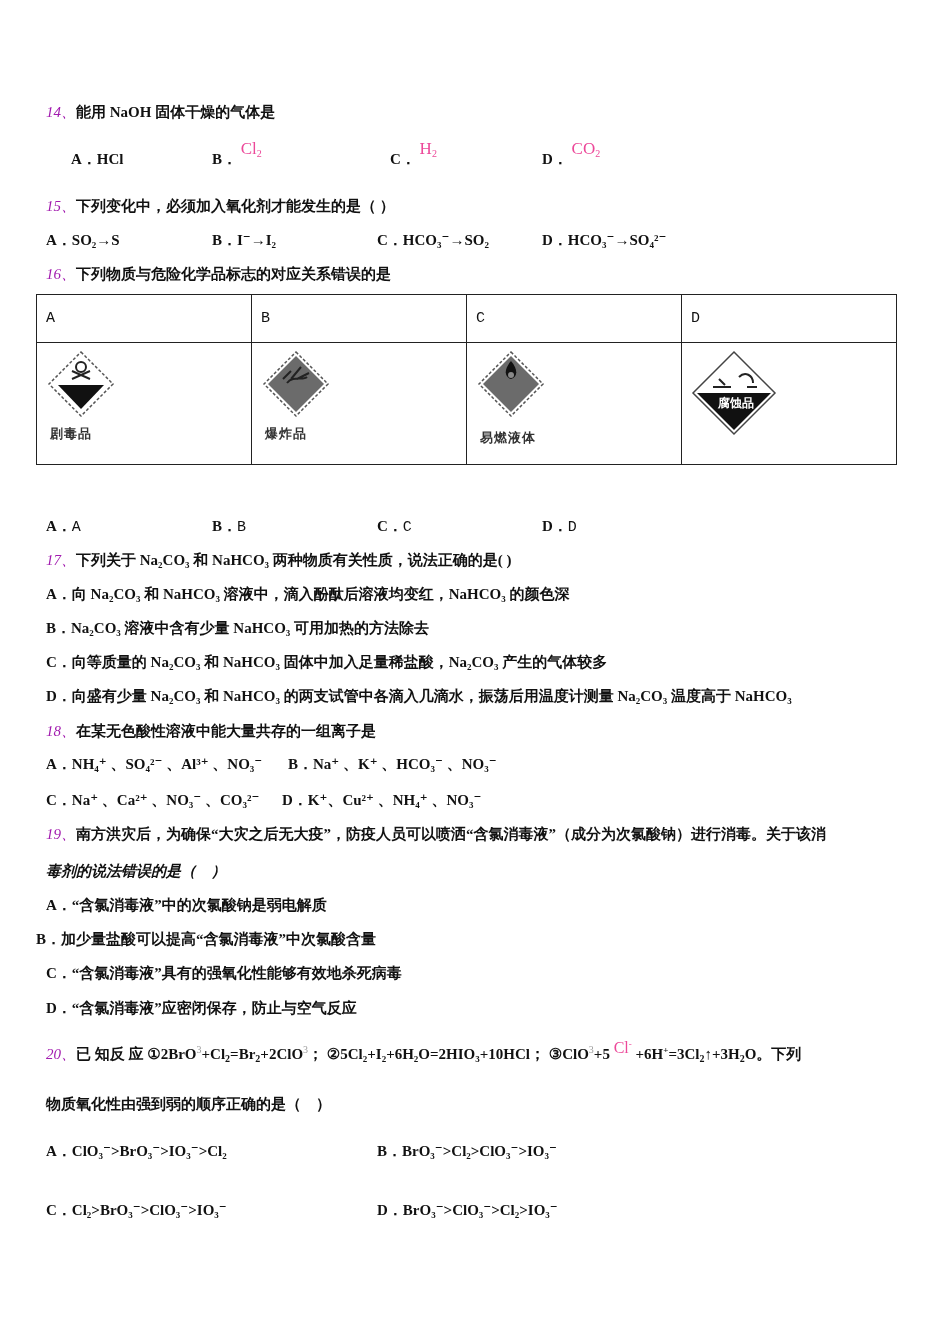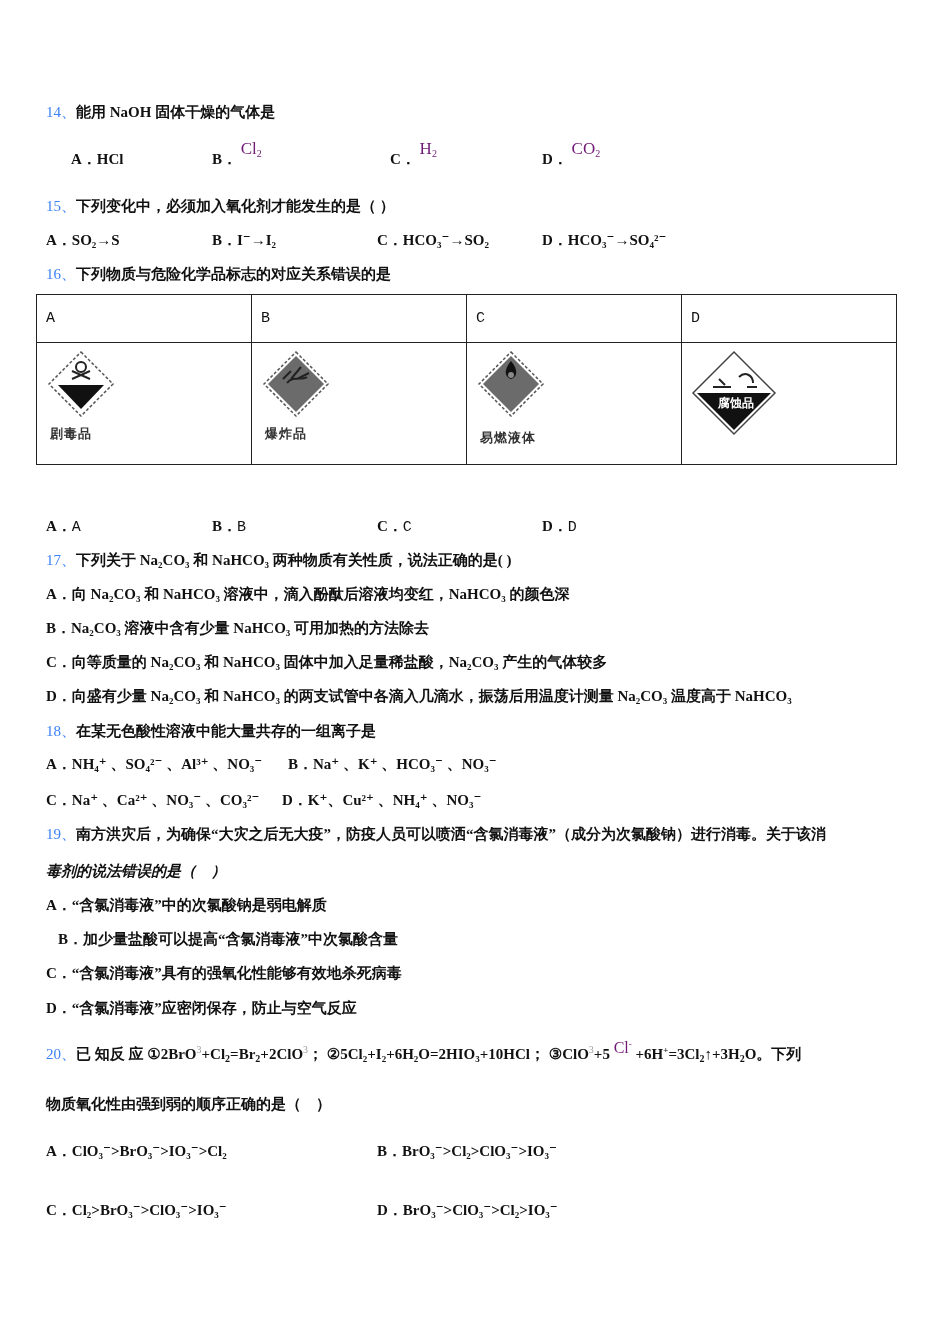--- a/index.html
+++ b/index.html
@@ -5,26 +5,26 @@
   * { margin: 0; padding: 0; box-sizing: border-box; }
   html, body { width: 950px; height: 1344px; background: #ffffff; }
   body {
     position: relative;
     font-family: "Liberation Serif", "DejaVu Serif", serif;
     color: #111;
     font-size: 15px;
     overflow: hidden;
   }
   .line { position: absolute; left: 46px; white-space: nowrap; line-height: 20px; }
-  .q-num { font-weight: normal; color: #3b82f6; }
+  .q-num { font-weight: normal; color: #a21caf; font-style: italic; }
   .b { font-weight: bold; }
   sub { font-size: 10px; vertical-align: -3px; line-height: 0; }
   sup { font-size: 9px; vertical-align: 6px; line-height: 0; }
   .ghost-sup { font-size: 10px; color: #999; vertical-align: 6px; line-height: 0; font-weight: normal; }
-  .light-formula { font-weight: normal; color: #701a75; font-size: 17px; position: relative; top: -10px; }
+  .light-formula { font-weight: normal; color: #ec4899; font-size: 17px; position: relative; top: -10px; }
   .opt { position: absolute; white-space: nowrap; line-height: 20px; font-weight: bold; }
 
   
   .hz-table {
     position: absolute; left: 36px; top: 294px; width: 861px;
     border-collapse: collapse; table-layout: fixed;
   }
   .hz-table td {
     border: 1.5px solid #222; vertical-align: middle; padding: 0 9px;
     font-family: "Liberation Mono", "DejaVu Sans Mono", monospace; font-size: 15px;
@@ -183,21 +183,21 @@
   <span>D．</span><span>K⁺、Cu²⁺ 、NH₄⁺ 、NO₃⁻</span>
 </div>
 
 <div class="line" style="top:824px;">
   <span class="q-num">19、</span><span class="b">南方洪灾后，为确保“大灾之后无大疫”，防疫人员可以喷洒“含氯消毒液”（成分为次氯酸钠）进行消毒。关于该消</span>
 </div>
 <div class="line b" style="top:861px;font-style:italic;">毒剂的说法错误的是（　）</div>
 <div class="opt" style="left:46px; top:895px;">
   <span>A．</span><span>“含氯消毒液”中的次氯酸钠是弱电解质</span>
 </div>
-<div class="opt" style="left:58px; top:929px;">
+<div class="opt" style="left:36px; top:929px;">
   <span>B．</span><span>加少量盐酸可以提高“含氯消毒液”中次氯酸含量</span>
 </div>
 <div class="opt" style="left:46px; top:963px;">
   <span>C．</span><span>“含氯消毒液”具有的强氧化性能够有效地杀死病毒</span>
 </div>
 <div class="opt" style="left:46px; top:998px;">
   <span>D．</span><span>“含氯消毒液”应密闭保存，防止与空气反应</span>
 </div>
 
 <div class="line" style="top:1044px;">

